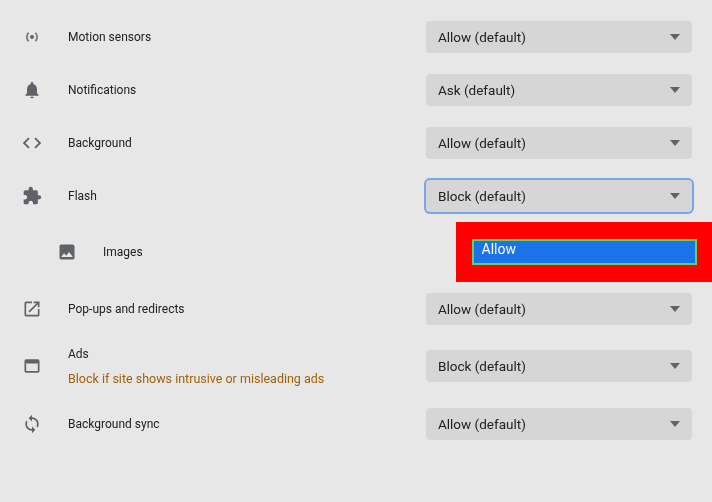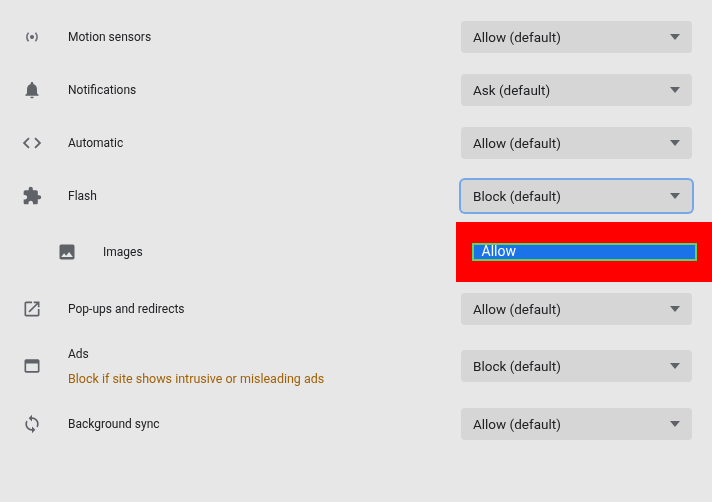--- a/index.html
+++ b/index.html
@@ -43,21 +43,21 @@
     .setting-label {
       font-size: 12px;
       color: #202124;
     }
     .setting-sublabel {
       font-size: 12.5px;
       color: #a16207;
       margin-top: 10px;
     }
     .dropdown {
-      width: 231px;
+      width: 266px;
       height: 32px;
       background: #d6d6d6;
       border: none;
       border-radius: 4px;
       display: flex;
       align-items: center;
       padding: 0 12px;
       cursor: pointer;
       position: relative;
       flex-shrink: 0;
@@ -85,23 +85,23 @@
       top: 50%;
       transform: translateY(-50%);
       display: flex;
       align-items: center;
       justify-content: center;
     }
     .highlight-inner {
       background: #1a73e8;
       border: 2px solid #5cd65c;
       width: 225px;
-      height: 18px;
-      display: flex;
-      align-items: flex-end;
+      height: 26px;
+      display: flex;
+      align-items: flex-start;
       padding-left: 8px;
     }
     .highlight-text {
       color: #fff;
       font-size: 14px;
     }
     .row-images { min-height: 60px; margin-left: 35px; }
     .row-images .label-wrap { padding-right: 260px; }
   </style>
 </head>
@@ -140,21 +140,21 @@
     </div>
   </div>
 
   <div class="setting-row">
     <span class="setting-icon">
       <svg width="22" height="22" viewBox="0 0 24 24">
           <path d="M9.4 16.6L4.8 12l4.6-4.6L8 6l-6 6 6 6 1.4-1.4zm5.2 0l4.6-4.6-4.6-4.6L16 6l6 6-6 6-1.4-1.4z"></path>
         </svg>
     </span>
     <div class="label-wrap">
-        <span class="setting-label">Automatic</span>
+        <span class="setting-label">Background</span>
       </div>
     <div class="dropdown">
       <span class="dropdown-value">Allow (default)</span>
       <span class="caret"></span>
     </div>
   </div>
 
   <div class="setting-row">
     <span class="setting-icon">
       <svg width="20" height="20" viewBox="0 0 24 24">

